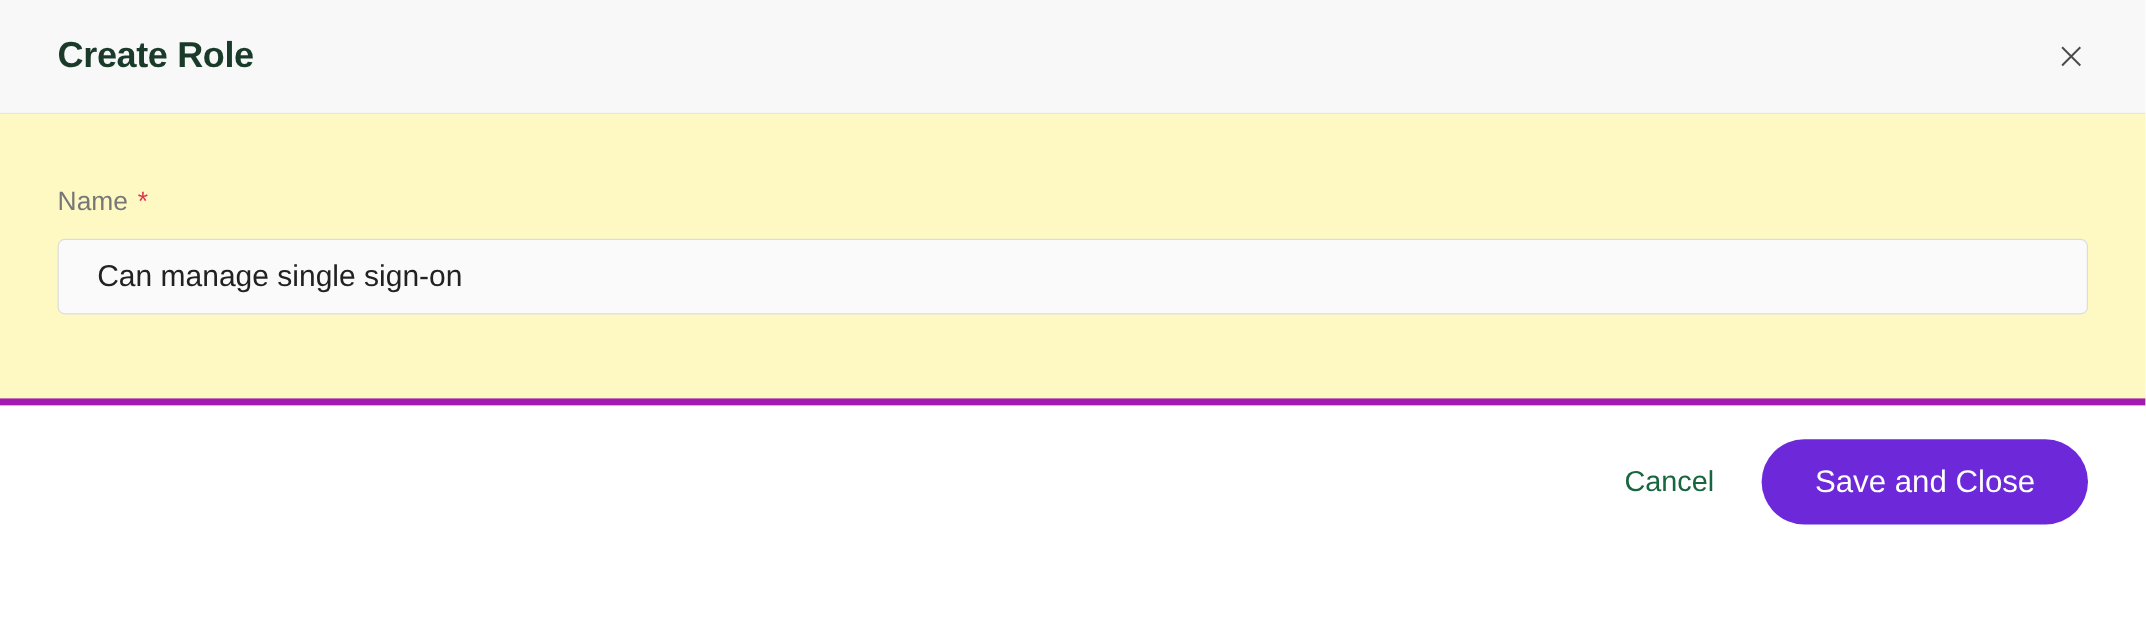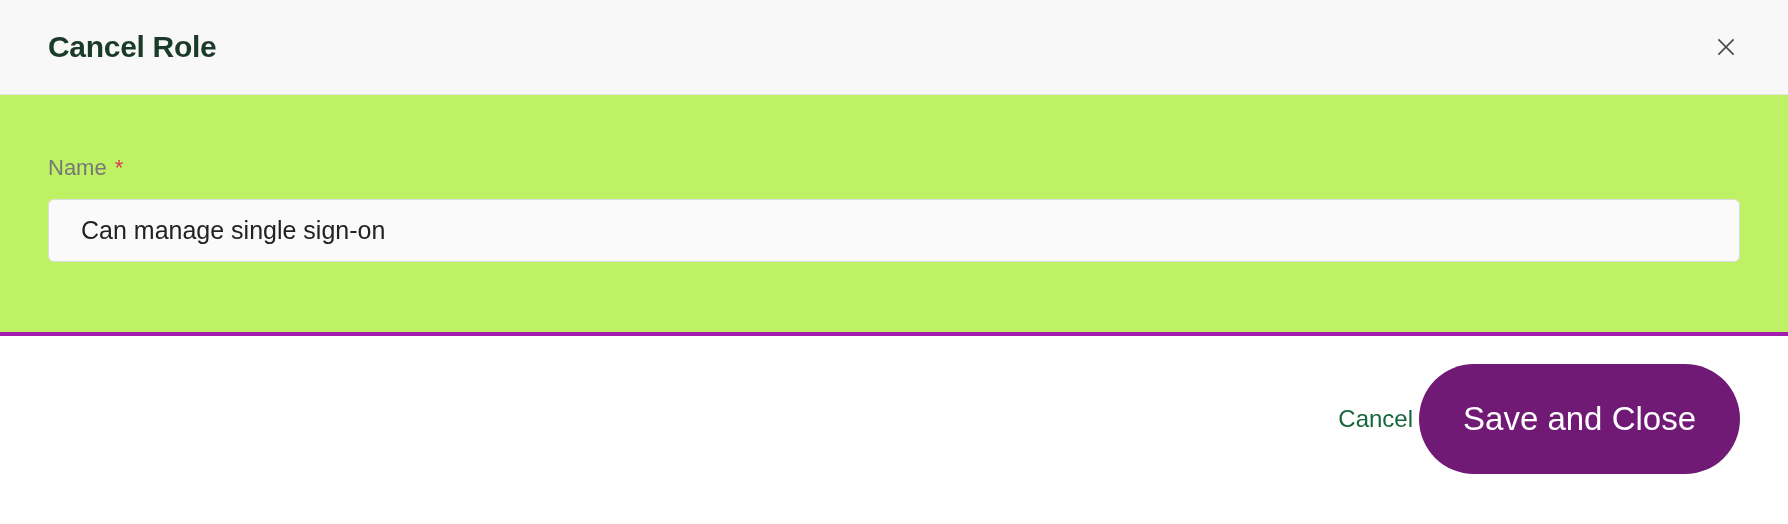--- a/index.html
+++ b/index.html
@@ -38,22 +38,22 @@
       color: #555;
     }
     .close-btn svg {
       width: 26px;
       height: 26px;
       stroke: #4a4a4a;
       stroke-width: 1.5;
     }
     .form-body {
       padding: 60px 48px 70px 48px;
-      background: #bef264;
-      border-bottom: 4px solid #a21caf;
+      background: #fef9c3;
+      border-bottom: 6px solid #a21caf;
     }
     .field-label {
       font-size: 22px;
       color: #777777;
       display: block;
       margin-bottom: 18px;
     }
     .required-mark {
       color: #d9364f;
       margin-left: 2px;
@@ -66,49 +66,50 @@
       border: 1px solid #dcdcdc;
       border-radius: 6px;
       background: #fafafa;
       outline: none;
       font-family: inherit;
     }
     .footer {
       display: flex;
       align-items: center;
       justify-content: flex-end;
+      gap: 34px;
       padding: 28px 48px 28px 48px;
       background: #ffffff;
     }
     .cancel-btn {
       background: transparent;
       border: none;
       font-size: 24px;
       color: #17663f;
       cursor: pointer;
       font-family: inherit;
       padding: 8px 6px;
     }
     .save-btn {
-      background: #701a75;
+      background: #6d28d9;
       border: none;
-      font-size: 33px;
+      font-size: 26px;
       color: #ffffff;
       font-family: inherit;
-      padding: 36px 44px;
+      padding: 20px 44px;
       border-radius: 999px;
       cursor: pointer;
       font-weight: 400;
     }
   </style>
 </head>
 <body>
 
 <div class="header">
-  <h1 class="header-title">Cancel Role</h1>
+  <h1 class="header-title">Create Role</h1>
   <button class="close-btn" aria-label="Close">
     <svg viewBox="0 0 24 24" fill="none">
       <line x1="5" y1="5" x2="19" y2="19"></line>
       <line x1="19" y1="5" x2="5" y2="19"></line>
     </svg>
   </button>
 </div>
 
 <div class="form-body">
   <label class="field-label">

